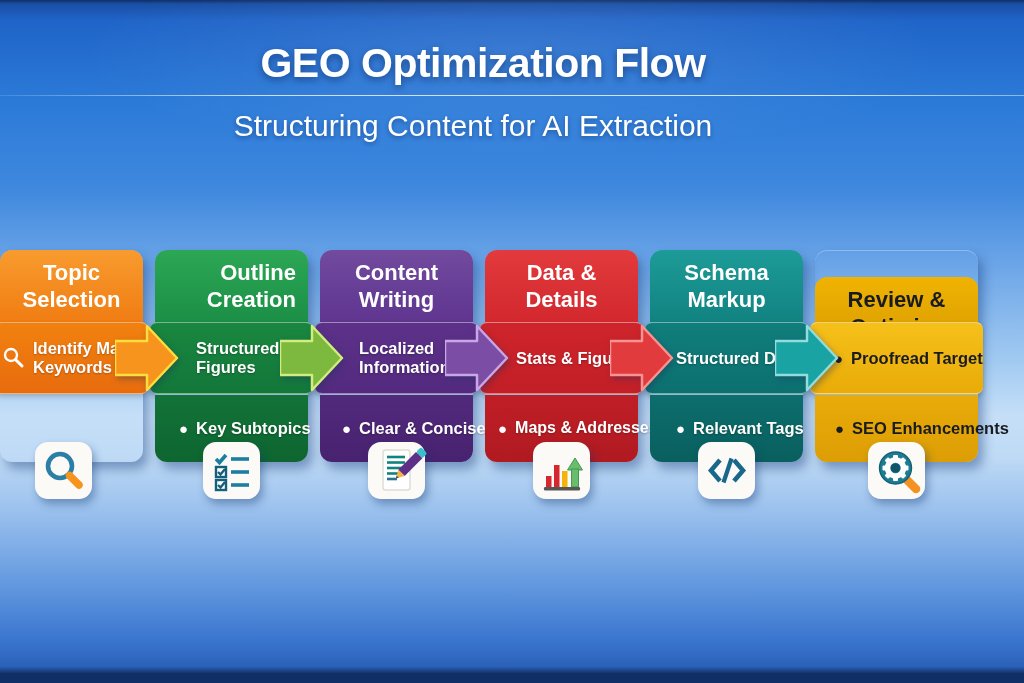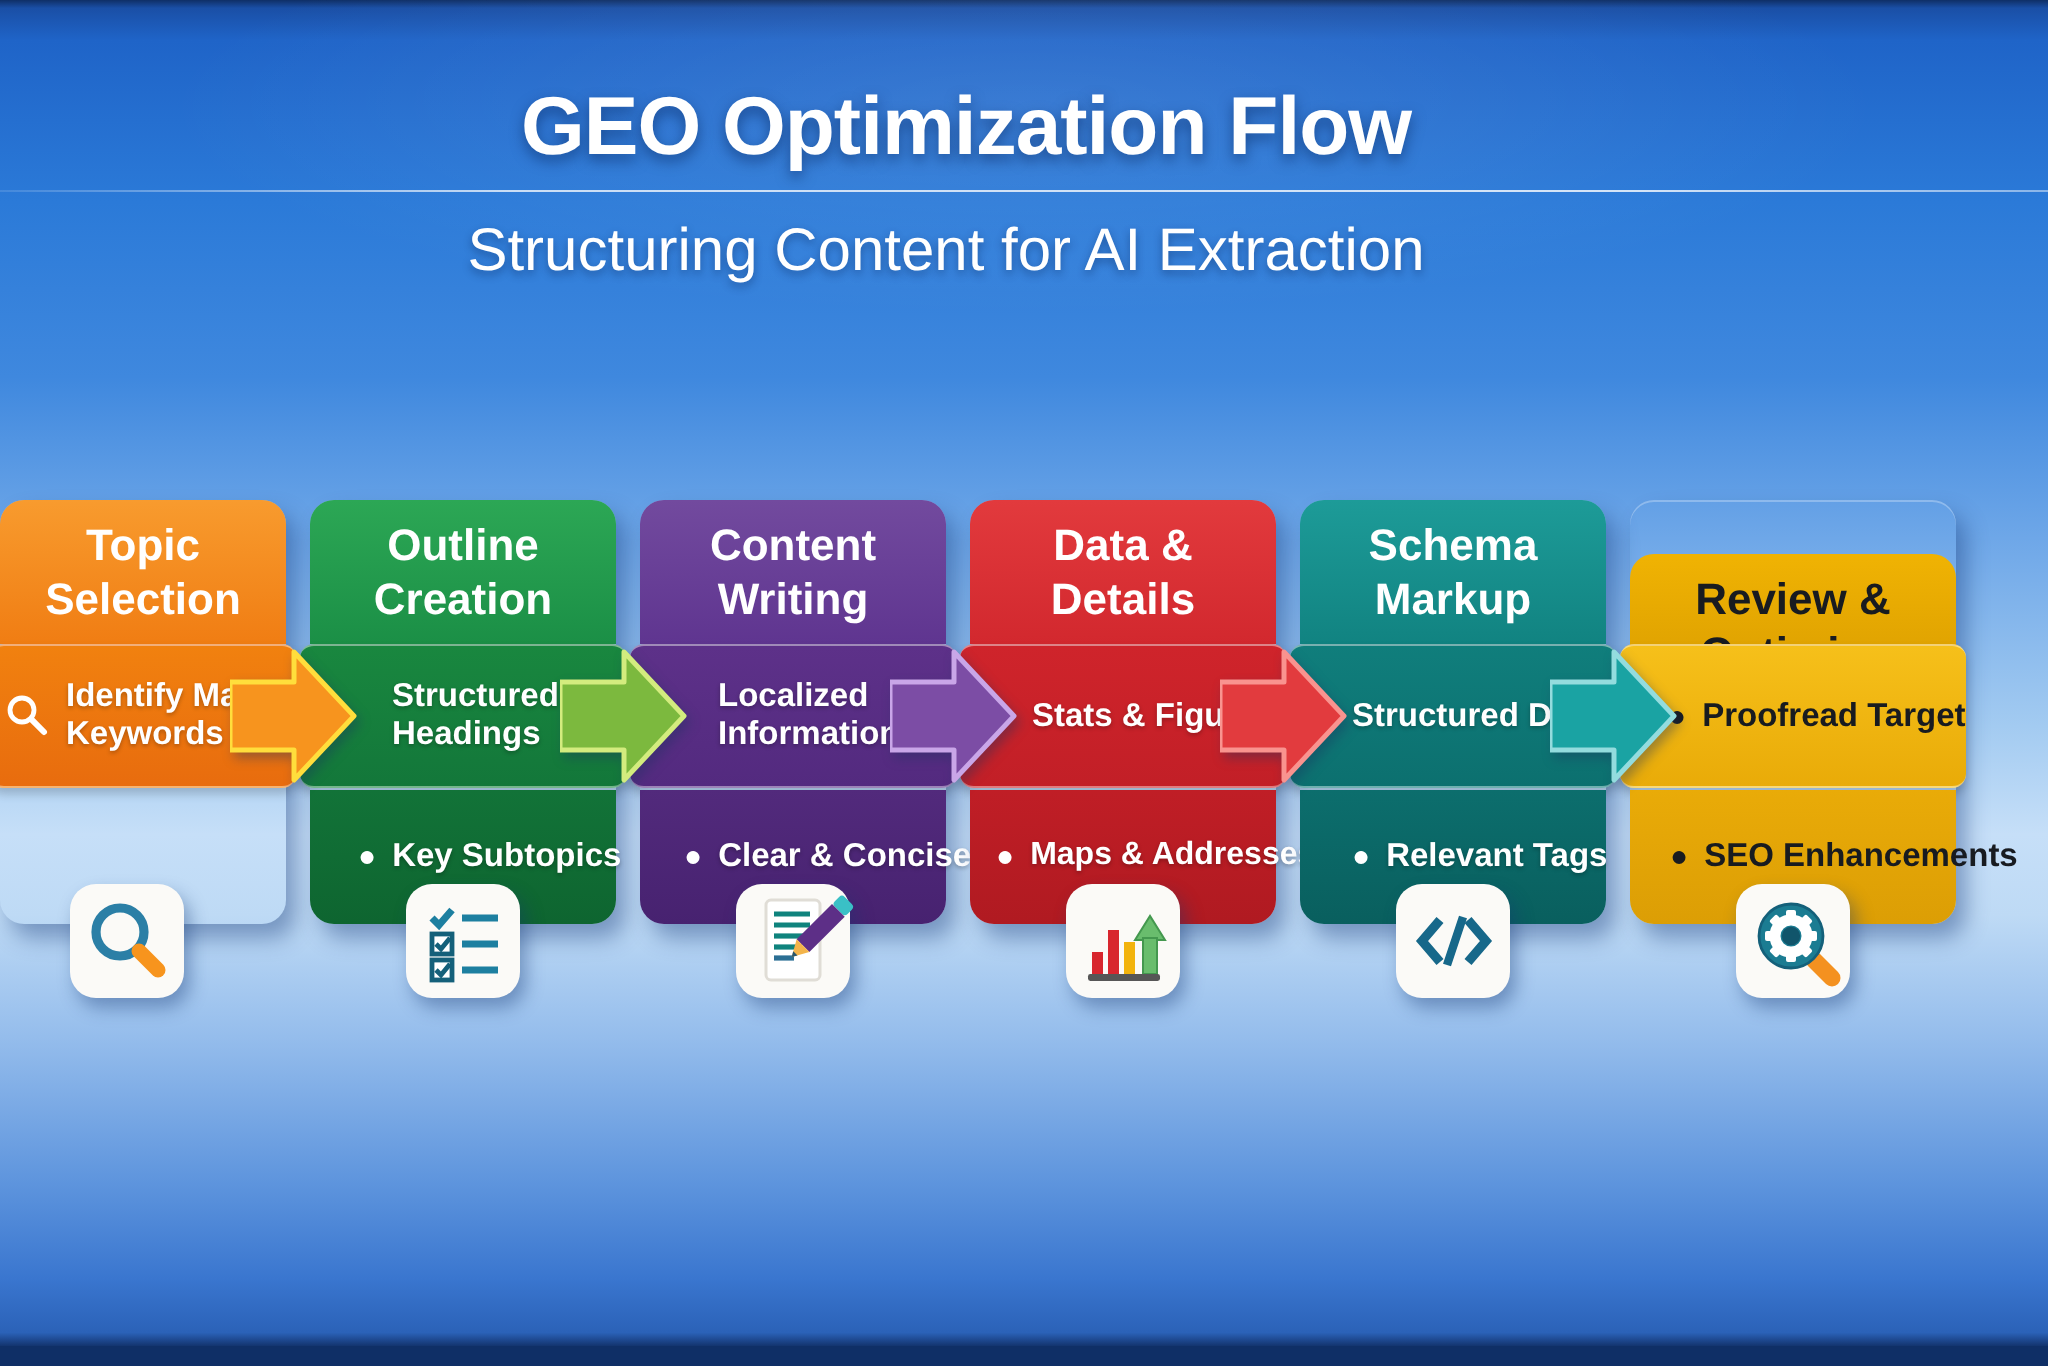--- a/index.html
+++ b/index.html
@@ -46,21 +46,21 @@
     position:absolute;top:145px;left:0;right:0;bottom:0;border-radius:0 0 12px 12px;
     display:flex;align-items:center;box-sizing:border-box;
   }
   .item-label{font-size:16.5px;font-weight:700;line-height:1.14;text-shadow:0 1px 2px rgba(0,0,0,.28);}
   .nowrap{white-space:nowrap;}
   .bullet{font-size:15px;margin-right:8px;line-height:1;}
   .mini-icon{flex:0 0 auto;margin-right:7px;}
   
   .s0{left:0;width:143px;}   .s0 .hd{background:linear-gradient(#f89b2e,#f07d13);}
   .s0 .band{background:linear-gradient(#f1810f,#e86c0e);} .s0 .ft{background:linear-gradient(#e8680d,#dc5f0b);}
-  .s1{left:155px;width:153px;} .s1 .hd{background:linear-gradient(#2ca755,#1b8f46);}
+  .s1{left:155px;width:153px;} .s1 .hd{background:linear-gradient(#2ca755,#1b8f46);text-align:right;}
   .s1 .band{background:linear-gradient(#19873f,#13773a);} .s1 .ft{background:linear-gradient(#127338,#0e6530);}
   .s2{left:320px;width:153px;} .s2 .hd{background:linear-gradient(#724a9e,#5f3590);}
   .s2 .band{background:linear-gradient(#5d3189,#532a7f);} .s2 .ft{background:linear-gradient(#522a7c,#472270);}
   .s3{left:485px;width:153px;} .s3 .hd{background:linear-gradient(#e23a3d,#d2282e);}
   .s3 .band{background:linear-gradient(#cf242b,#c21f27);} .s3 .ft{background:linear-gradient(#c01e26,#b01a21);}
   .s4{left:650px;width:153px;} .s4 .hd{background:linear-gradient(#1d9b98,#118381);}
   .s4 .band{background:linear-gradient(#107e7c,#0c706f);} .s4 .ft{background:linear-gradient(#0c6e6d,#095f5e);}
   .s5{left:815px;width:163px;} .s5 .hd{background:linear-gradient(#f0b303,#d89b00);margin-top:27px;}
   .s5 .band{background:linear-gradient(#f6c01a,#e9ab08);} .s5 .ft{background:linear-gradient(#e9ab08,#dc9e05);}
   .s0,.s1,.s2,.s3,.s4{color:#fff;}
@@ -100,21 +100,21 @@
         <circle cx="9" cy="9" r="6" fill="none" stroke="#fff" stroke-width="2.4"></circle>
         <line x1="13.6" y1="13.6" x2="20" y2="20" stroke="#fff" stroke-width="3" stroke-linecap="round"></line>
       </svg>
       <span class="item-label">Identify Main Keywords</span>
     </div>
   </div>
 
   <div class="card s1">
     <div class="hd">Outline Creation</div>
     <div class="band">
-      <span class="item-label">Structured Headings</span>
+      <span class="item-label">Structured Figures</span>
     </div>
     <div class="ft">
       <span class="bullet">●</span>
       <span class="item-label nowrap">Key Subtopics</span>
     </div>
   </div>
 
   <div class="card s2">
     <div class="hd">Content Writing</div>
     <div class="band">

